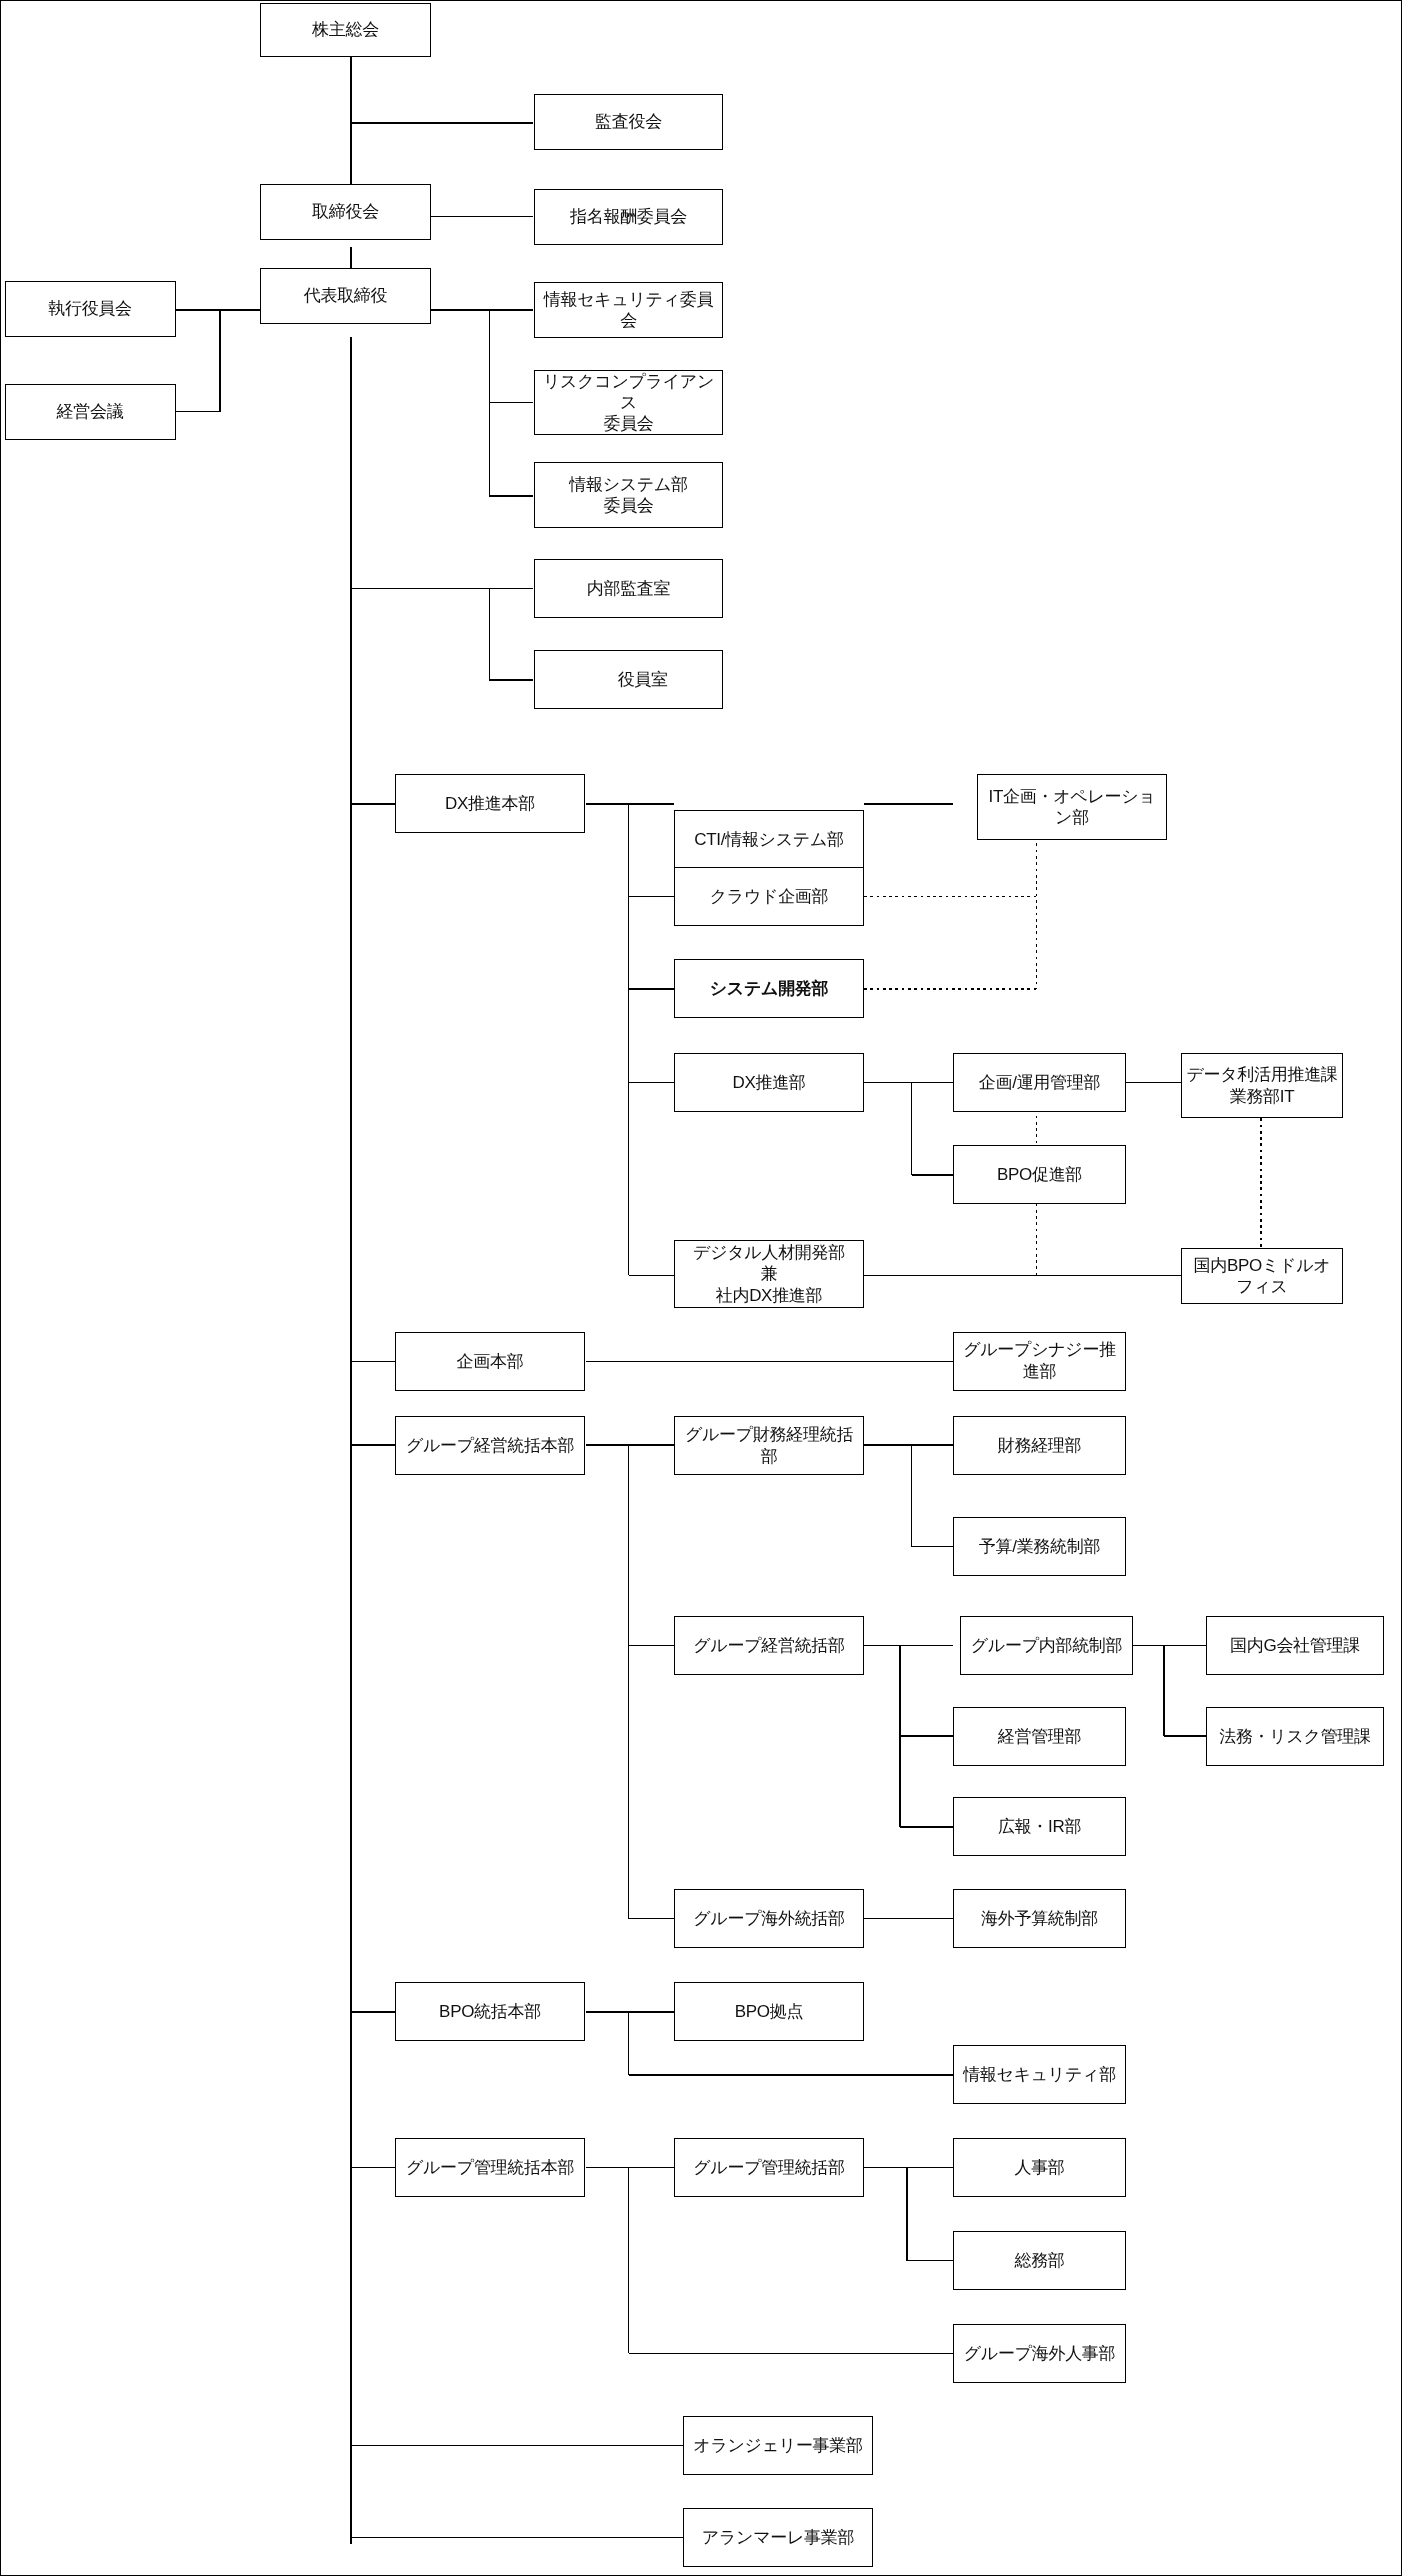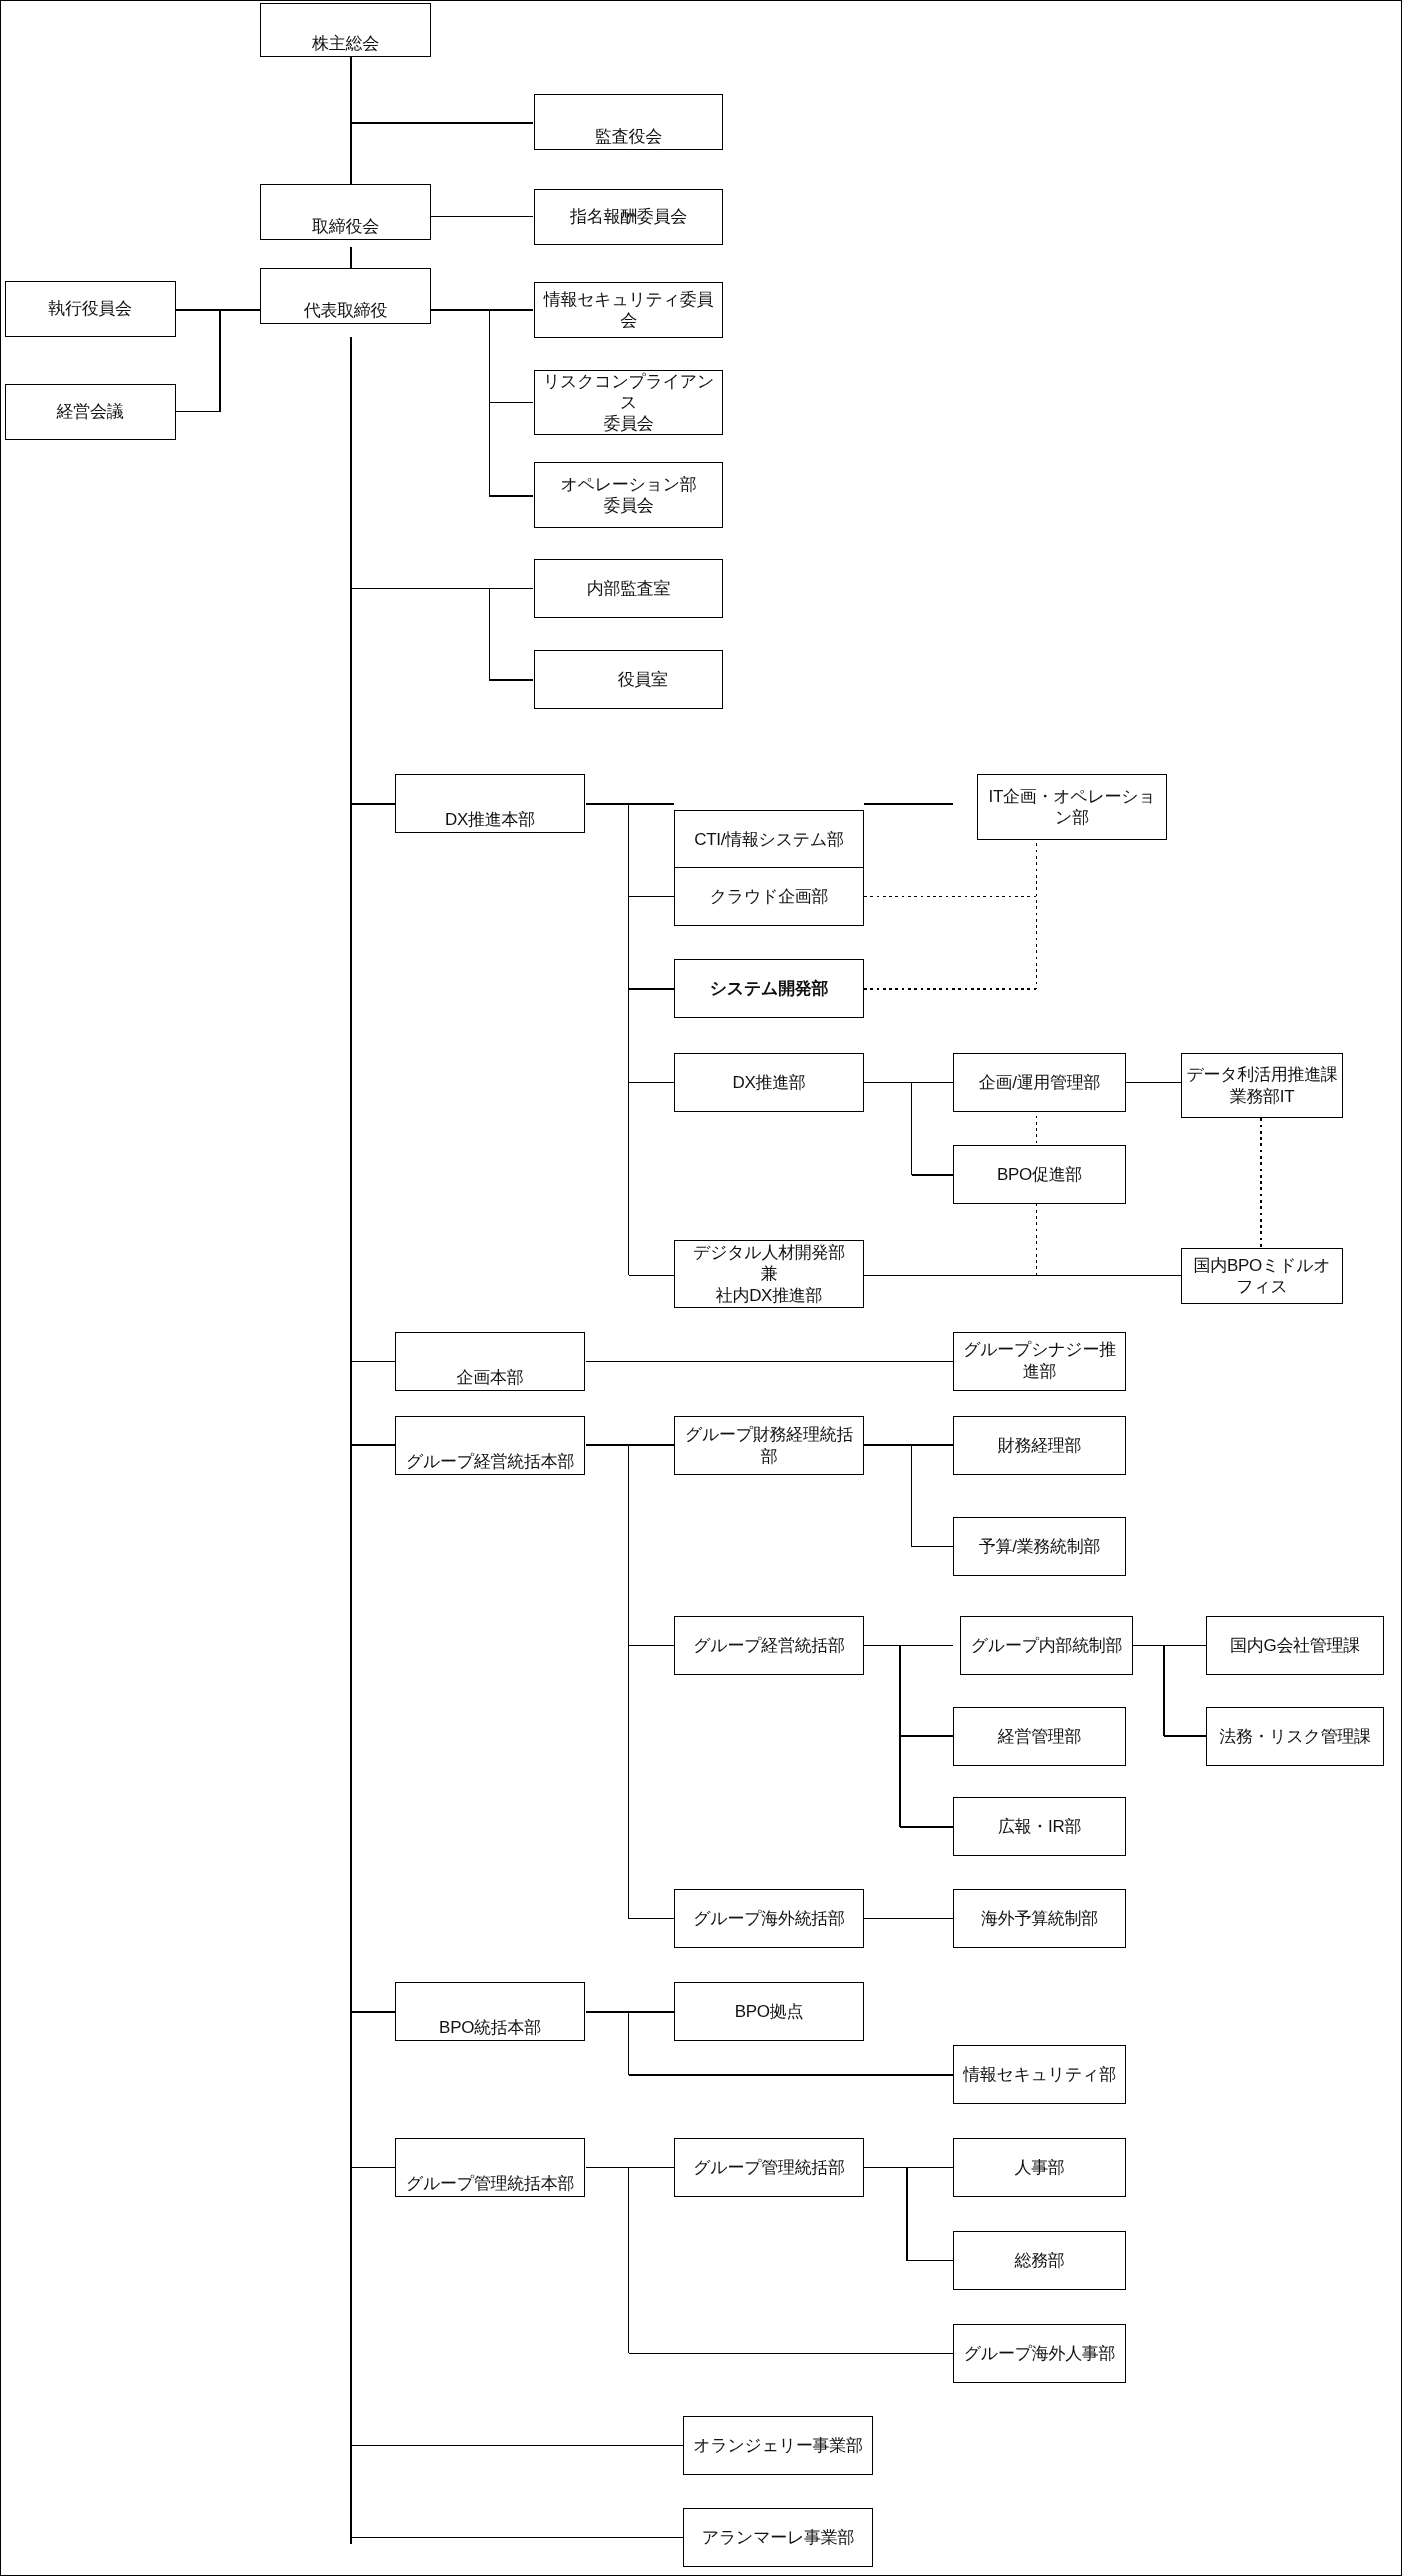--- a/index.html
+++ b/index.html
@@ -35,21 +35,20 @@
     text-align: center;
     color: #111111;
     font-size: 17px;
     line-height: 1.25;
     letter-spacing: -0.3px;
     white-space: pre-line;
     padding: 1.8px 3.6px;
   }
   .node.bold {
     border-width: 1.8px;
-    align-items: flex-end;
   }
   .node .lbl {
     display: block;
     width: 100%;
   }
   .frame {
     position: absolute;
     left: 0;
     top: 0;
     width: 1402px;
@@ -205,21 +204,21 @@
   <div class="node" style="left:534px; top:282px; width:189px; height:56px;">
     <span class="lbl">情報セキュリティ委員会</span>
   </div>
 
   <div class="node" style="left:534px; top:370px; width:189px; height:65px;">
     <span class="lbl">リスクコンプライアンス
 委員会</span>
   </div>
 
   <div class="node" style="left:534px; top:462px; width:189px; height:66px;">
-    <span class="lbl">オペレーション部
+    <span class="lbl">情報システム部
 委員会</span>
   </div>
 
   <div class="node" style="left:534px; top:559px; width:189px; height:59px;">
     <span class="lbl">内部監査室</span>
   </div>
 
   <div class="node" style="left:534px; top:650px; width:189px; height:59px;padding-left:32px;">
     <span class="lbl">役員室</span>
   </div>

